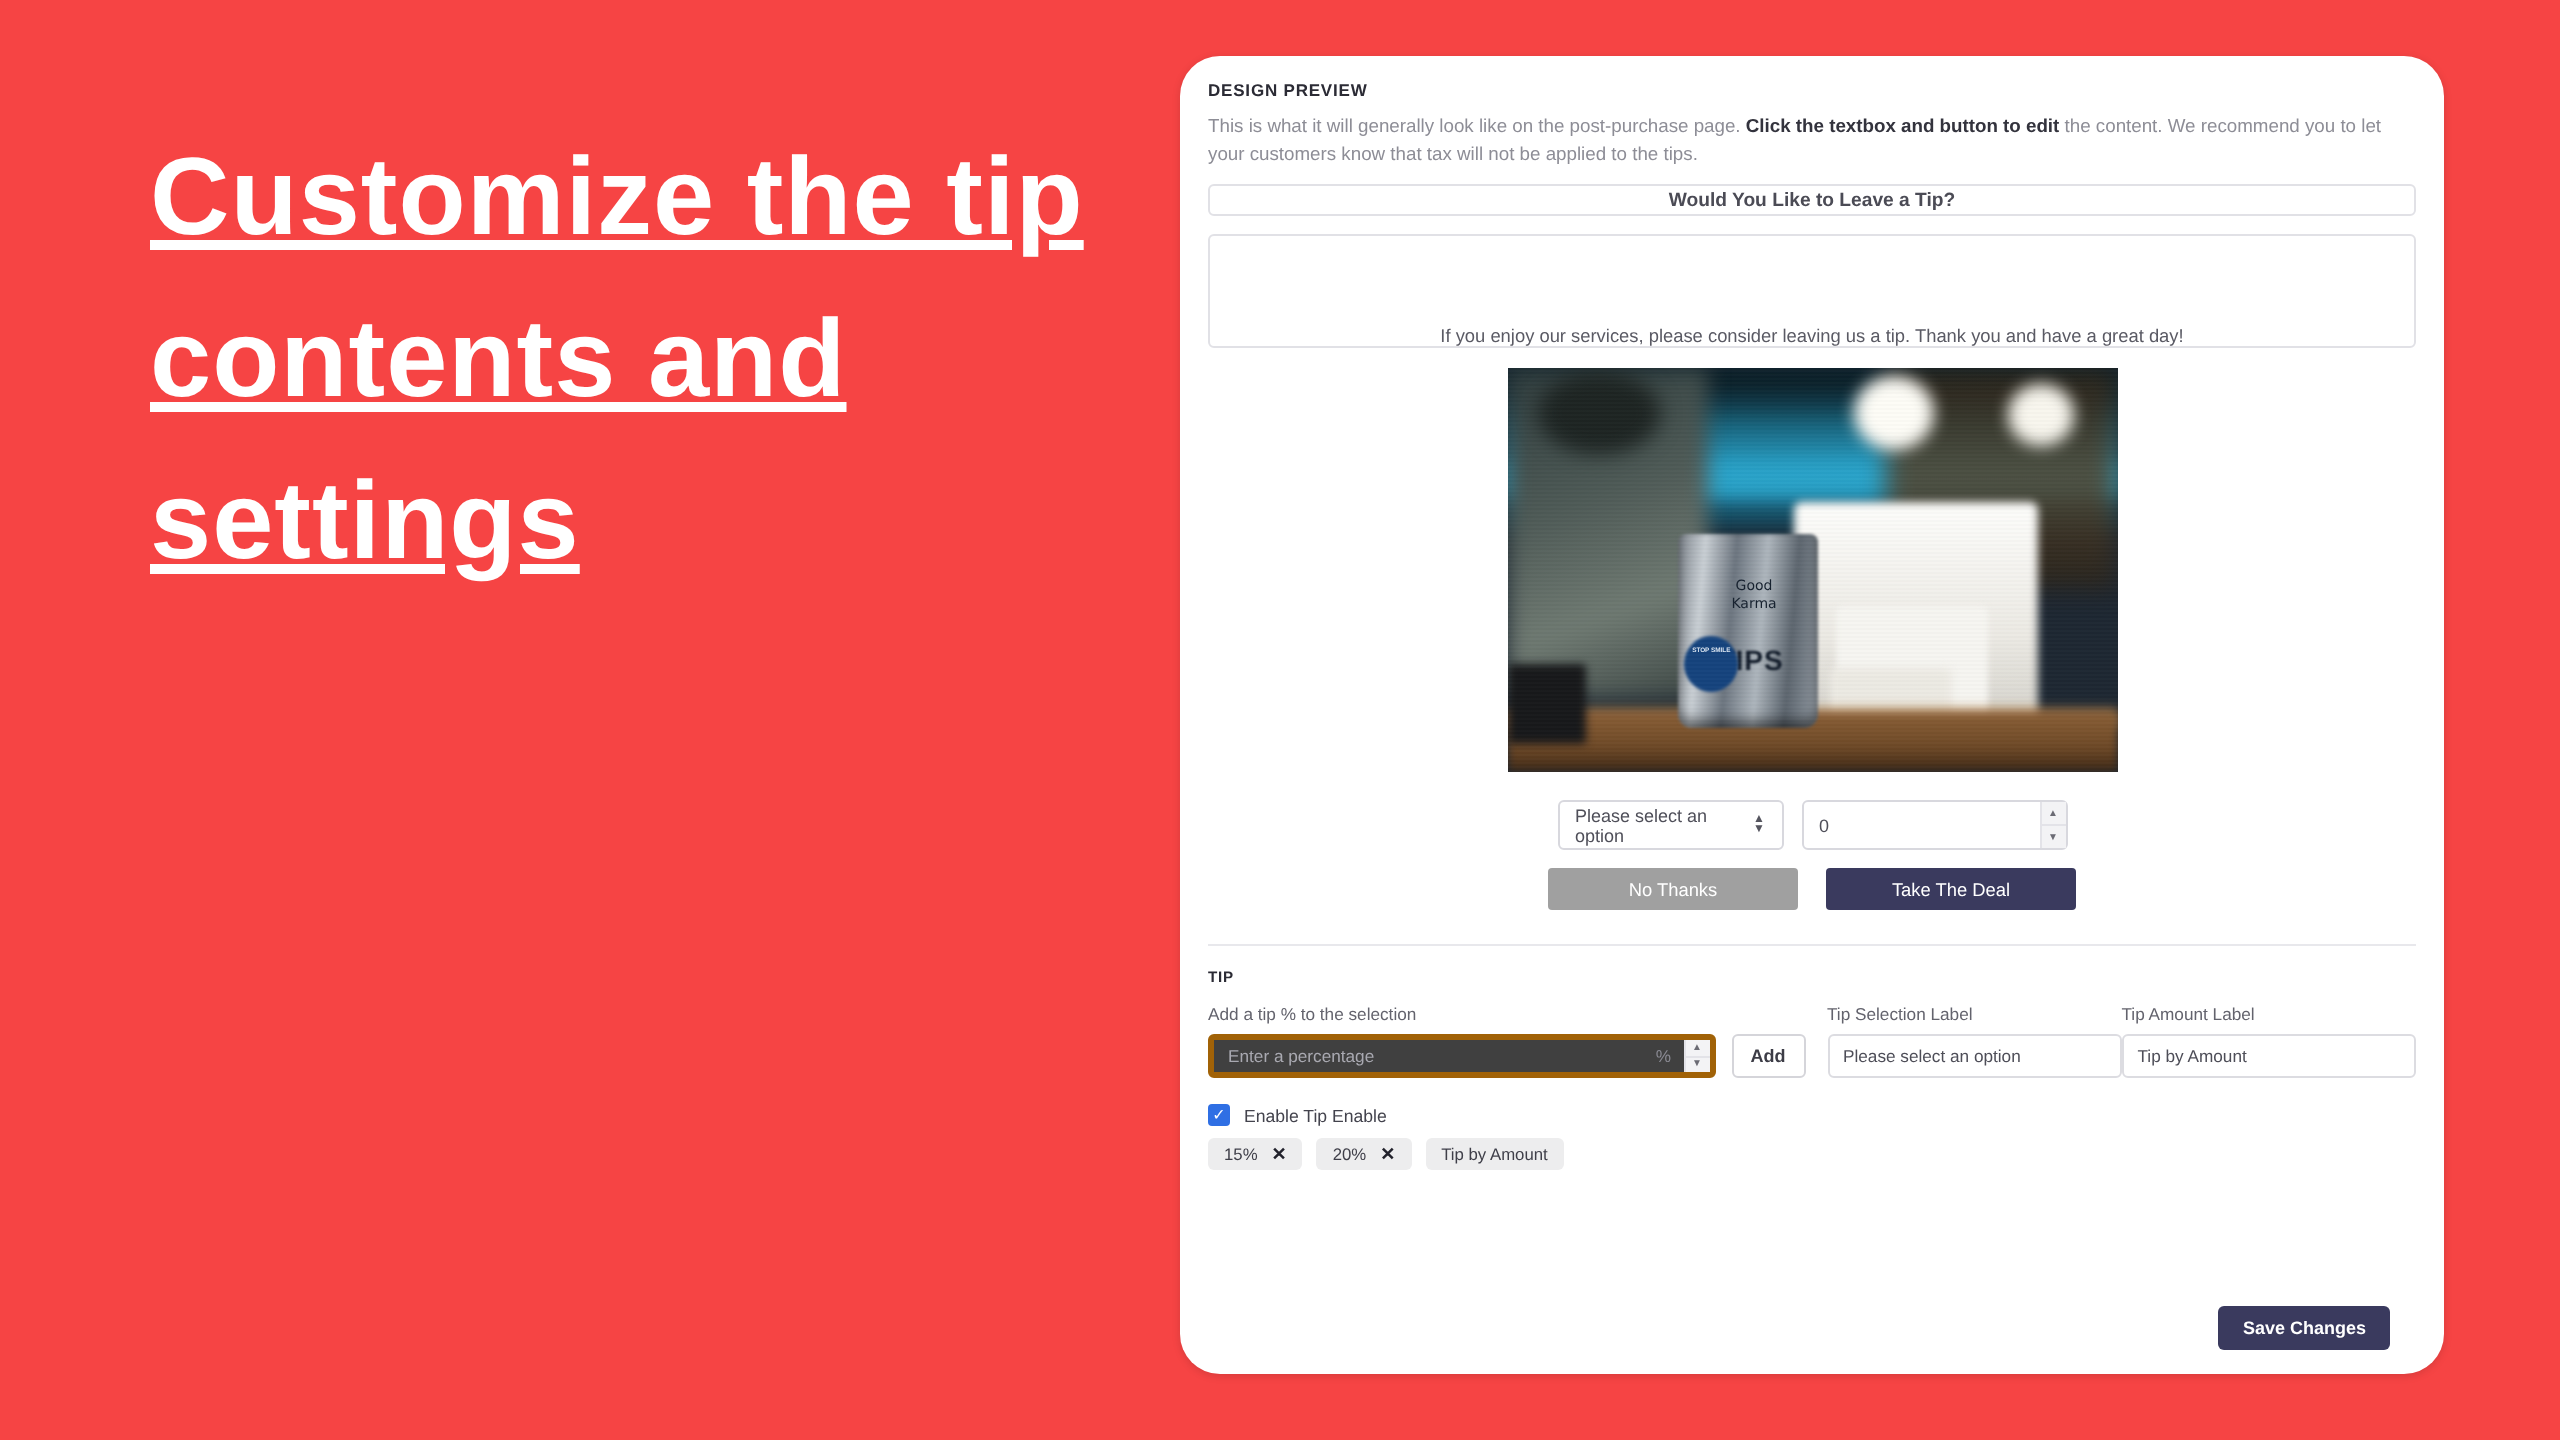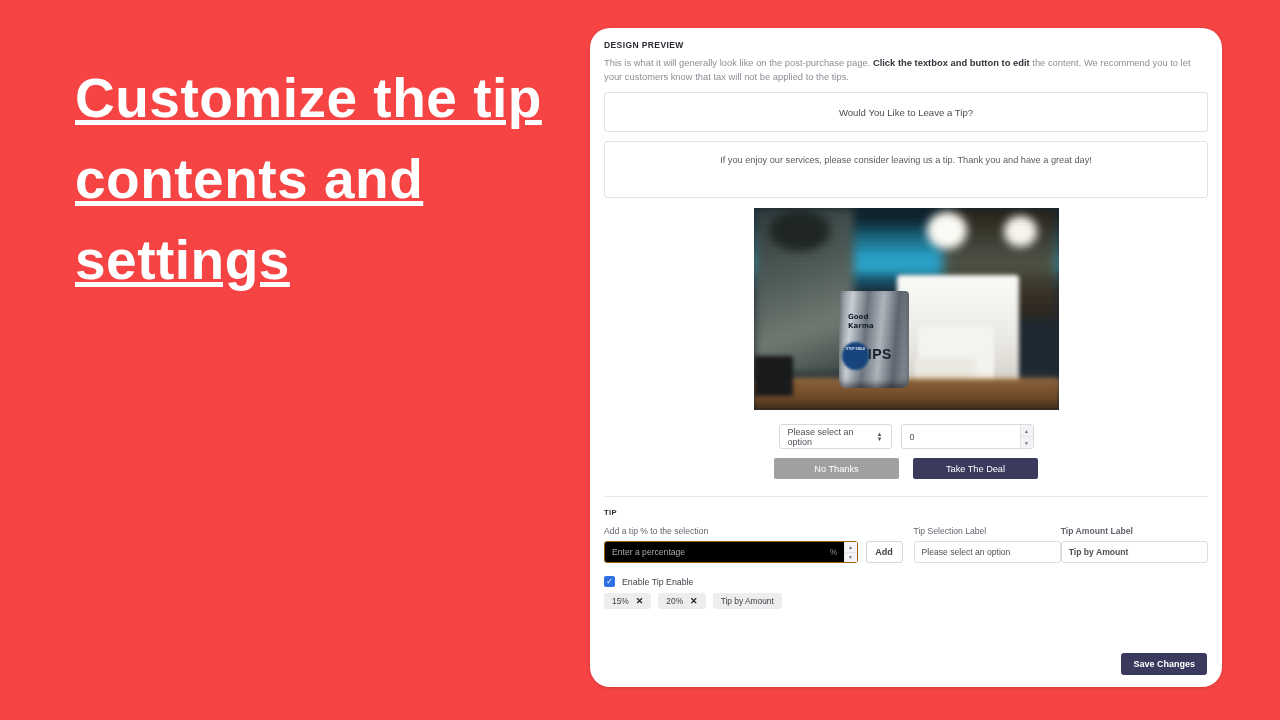--- a/index.html
+++ b/index.html
@@ -68,27 +68,28 @@
     margin-top: 9px;
     border: 1px solid #e1e1e6;
     border-radius: 3px;
     background: #fff;
     display: flex;
     align-items: center;
     justify-content: center;
     color: #4b4b55;
   }
   .tb-title {
-    height: 40px;
+    height: 16px;
     font-size: 9.6px;
+    font-weight: bold;
   }
   .tb-body {
     height: 57px;
     font-size: 9.2px;
-    align-items: flex-start;
+    align-items: flex-end;
     padding-top: 13px;
     color: #5a5a64;
   }
 
   
   .photo-wrap {
     margin-top: 10px;
     display: flex;
     justify-content: center;
   }
@@ -164,24 +165,24 @@
     left: 28%; top: 41%; width: 23%; height: 48%;
     background: linear-gradient(95deg,#7d848c 0%,#c9cfd4 18%,#6b747e 38%,#aeb6bd 58%,#5c656e 78%,#939ba3 100%);
     border-radius: 4px 4px 7px 7px;
     filter: blur(0.7px);
     box-shadow: inset 0 -4px 6px rgba(0,0,0,.5);
   }
   .ph-jartxt {
     left: 31%; top: 52%; width: 19%; height: 30%;
     color: #15202e;
     font-family: "DejaVu Sans", sans-serif;
-    font-weight: bold;
+    font-weight: normal;
     font-size: 7px;
     line-height: 9px;
-    text-align: left;
+    text-align: center;
     filter: blur(0.3px);
   }
   .ph-tips {
     left: 34.5%; top: 68%;
     font-size: 14px; font-weight: bold; color: #141e2c;
     letter-spacing: 0.5px; filter: blur(0.4px);
   }
   .ph-badge {
     left: 29%; top: 66%; width: 9%; height: 14%;
     border-radius: 50%;
@@ -267,31 +268,31 @@
   .tip-grid {
     display: flex;
     gap: 0;
     justify-content: flex-end;
   }
   .fld-label {
     font-size: 8.6px; color: #63636d; margin-bottom: 5px;
   }
   .col-a { width: 300px; }
   .col-b { width: 148px; margin-left: 11px; }
-  .col-c { width: 148px; margin-left: 0; font-weight: bold; }
+  .col-c { width: 148px; margin-left: 0; }
 
   .pct-row { display: flex; align-items: stretch; gap: 8px; }
   .pct-field {
     flex: 1;
     height: 22px;
-    border: 1px solid #a16207;
+    border: 3px solid #a16207;
     border-radius: 3px;
     display: flex;
     align-items: center;
-    background: #000000;
+    background: #404040;
   }
   .pct-ph { flex: 1; padding-left: 7px; font-size: 8.6px; color: #a9a9b1; }
   .pct-sym { padding-right: 6px; font-size: 8.6px; color: #8a8a93; }
   .add-btn {
     width: 37px; height: 22px;
     border: 1px solid #d5d5da; border-radius: 3px;
     background: #fff;
     display: flex; align-items: center; justify-content: center;
     font-size: 9px; font-weight: bold; color: #3c3c46;
   }
@@ -327,21 +328,21 @@
   .chip {
     background: #ededee; border-radius: 3px;
     height: 16px; padding: 0 8px;
     display: flex; align-items: center; gap: 7px;
     font-size: 8.4px; color: #3f3f49;
   }
   .chip-x { font-size: 9px; color: #22222c; font-weight: bold; }
 
   .save-row {
     position: absolute;
-    right: 15px; bottom: 12px;
+    right: 27px; bottom: 12px;
   }
   .save-btn {
     background: #3a3a5e; color: #fff;
     border-radius: 3px;
     padding: 6px 12px;
     font-size: 9px;
     font-weight: bold;
   }
 </style>
 </head>

